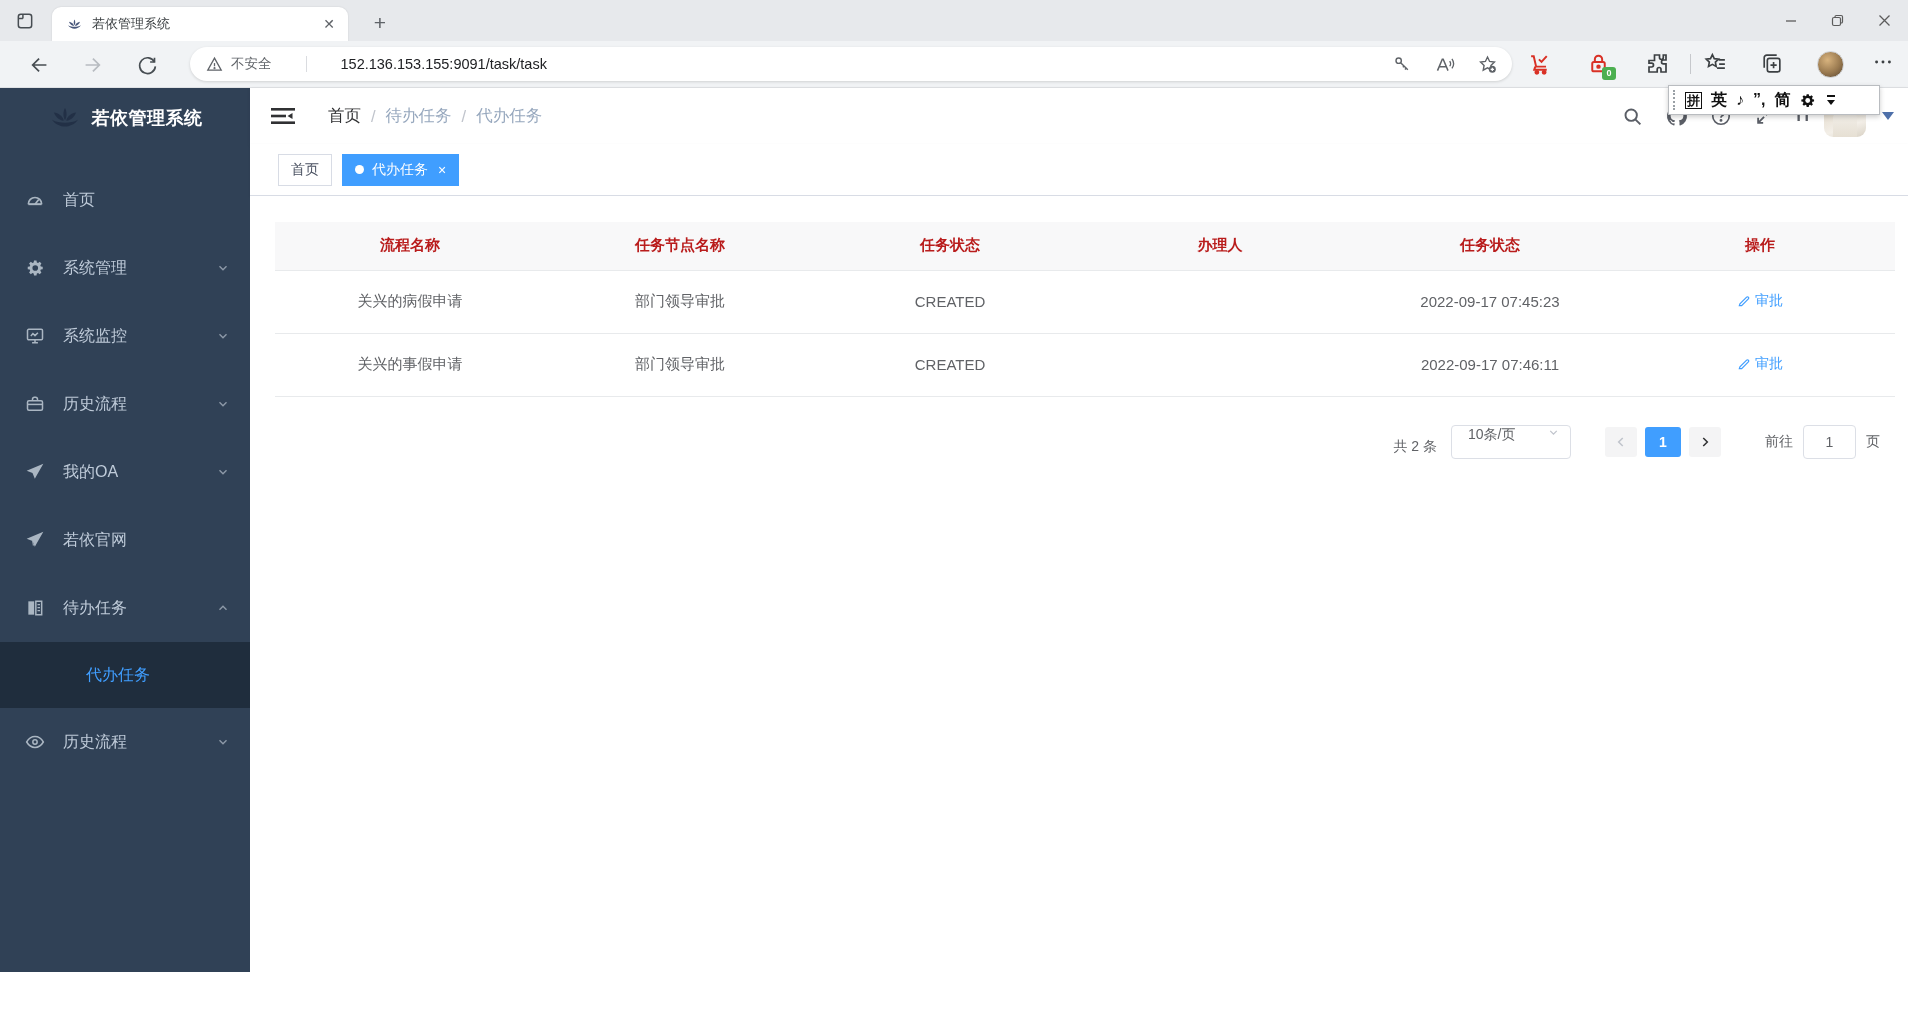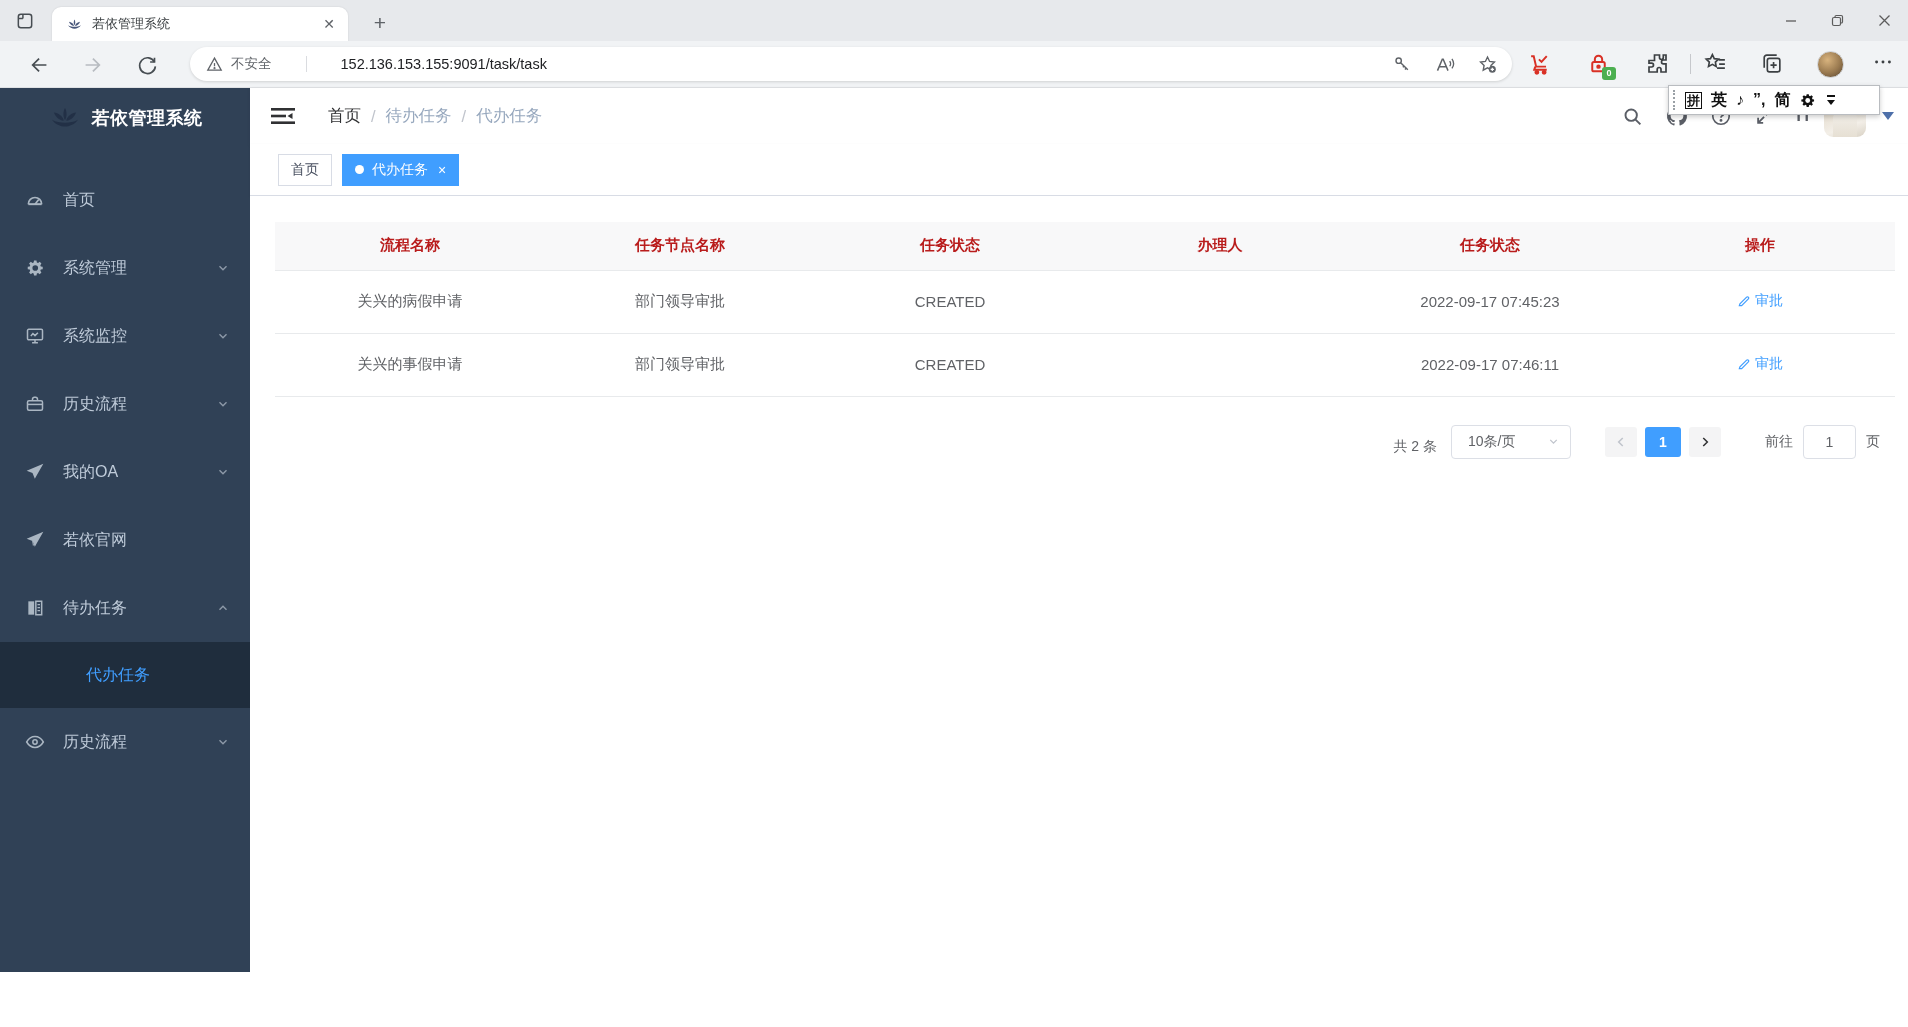--- a/index.html
+++ b/index.html
@@ -78,21 +78,21 @@
   .tbl-wrap { margin:26px 13px 0 25px; }
   table.el-table { width:100%; border-collapse:collapse; font-size:15px; table-layout:fixed; }
   table.el-table th { background:#f8f8f9; color:#b91c1c; font-weight:bold; height:48px; text-align:center; border-bottom:1px solid #e8eaec; }
   table.el-table td { height:63px; color:#606266; text-align:center; border-bottom:1px solid #e8eaec; }
   .op-link { color:#409EFF; font-size:14px; display:inline-flex; align-items:center; gap:4px; cursor:pointer; }
   .op-link svg { width:14px; height:14px; }
 
   
   .pager { margin:28px 15px 0 0; display:flex; align-items:center; justify-content:flex-end; color:#606266; font-size:14px; }
   .pg-total { margin-right:14px;margin-top:11px; }
-  .pg-select { width:120px; height:34px; border:1px solid #dcdfe6; border-radius:4px; display:flex; align-items:center; justify-content:space-between; padding:0 10px 0 16px; color:#606266; margin-right:26px; cursor:pointer; background:#fff; }
+  .pg-select { width:120px; height:34px; border:1px solid #dcdfe6; border-radius:4px; display:flex; justify-content:space-between; padding:0 10px 0 16px; color:#606266; margin-right:26px; cursor:pointer; background:#fff; }
   .pg-select .sel-caret { color:#c0c4cc; }
   .pg-btn { width:32px; height:30px; background:#f4f4f5; border-radius:3px; display:flex; align-items:center; justify-content:center; margin:0 8px; cursor:pointer; }
   .pg-btn.disabled { color:#c0c4cc; }
   .pg-btn.enabled { color:#303133; }
   .pg-num { min-width:36px; height:30px; background:#409EFF; color:#fff; border-radius:3px; display:flex; align-items:center; justify-content:center; font-weight:bold; cursor:pointer; }
   .pg-jump { display:flex; align-items:center; margin-left:36px; gap:10px; }
   .pg-input { width:53px; height:34px; border:1px solid #dcdfe6; border-radius:4px; text-align:center; color:#606266; font-size:14px; font-family:"Liberation Sans",sans-serif; outline:none; }
 
   svg { display:block; }
 </style>

